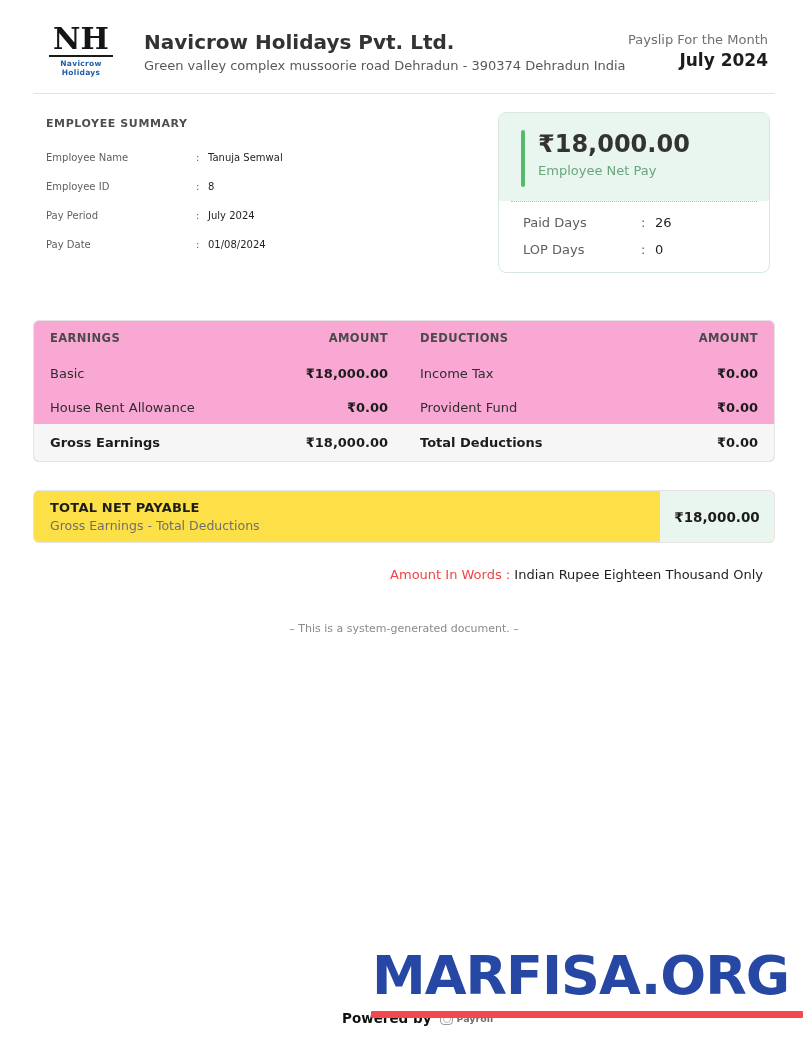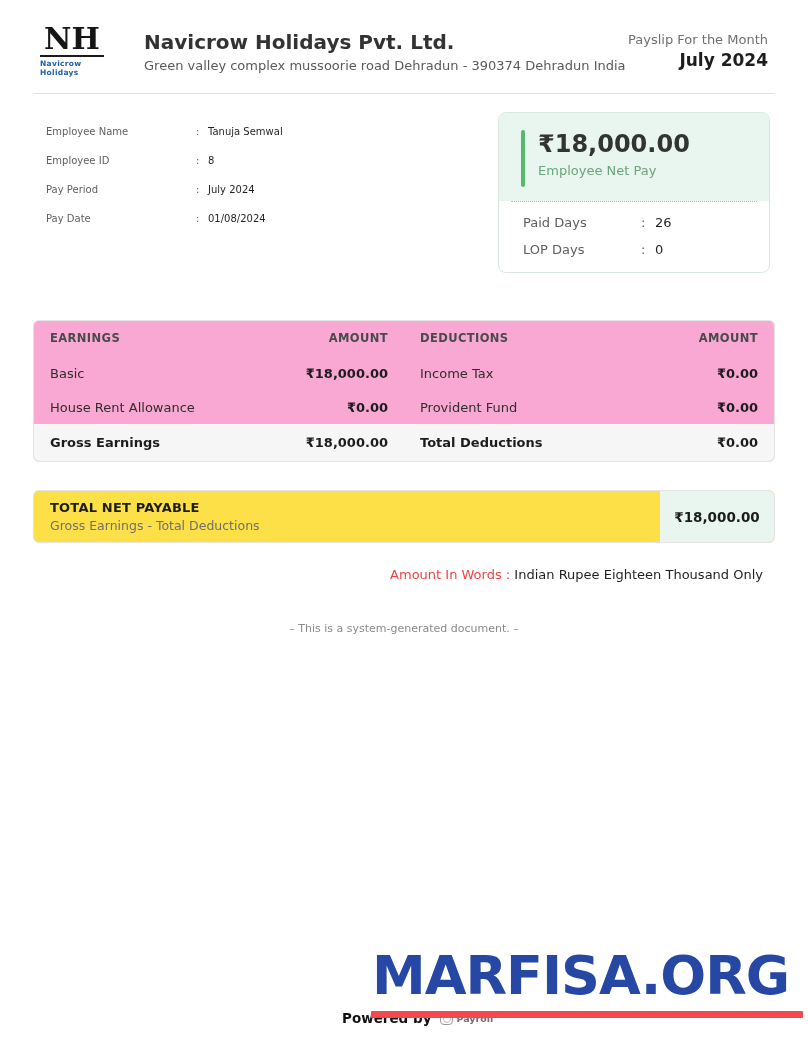--- a/index.html
+++ b/index.html
@@ -12,21 +12,21 @@
     overflow: hidden;
   }
 
   
   .header {
     position: absolute; left: 33px; top: 20px; width: 742px; height: 74px;
     display: flex; align-items: center;
     border-bottom: 1px solid #e2e2e2;
     padding: 0 7px 12px 7px;
   }
-  .logo-box { width: 82px; flex: 0 0 auto; }
+  .logo-box { width: 82px; text-align: center; flex: 0 0 auto; }
   .logo-initials {
     font-family: "DejaVu Serif", "Liberation Serif", serif;
     font-size: 30px; font-weight: bold; color: #151515; line-height: 30px;
     border-bottom: 2px solid #1a1a1a; display: inline-block; padding: 0 4px 1px 4px;
   }
   .logo-sub {
     font-size: 7.5px; font-weight: bold; color: #1d5fad; letter-spacing: 0.3px; margin-top: 2px;
   }
   .company-block { margin-left: 22px; flex: 1 1 auto; }
   .company-name { font-size: 20px; font-weight: bold; color: #333333; line-height: 26px; }
@@ -137,20 +137,21 @@
       <div class="company-name">Navicrow Holidays Pvt. Ltd.</div>
       <div class="company-address">Green valley complex mussoorie road Dehradun - 390374 Dehradun India</div>
     </div>
     <div class="payslip-block">
       <div class="payslip-label">Payslip For the Month</div>
       <div class="payslip-month">July 2024</div>
     </div>
   </div>
 
   <div class="emp-summary">
+    <div class="emp-summary-title">EMPLOYEE SUMMARY</div>
 
     <div class="emp-row">
       <span class="emp-label">Employee Name</span>
       <span class="emp-colon">:</span>
       <span class="emp-value">Tanuja Semwal</span>
     </div>
     <div class="emp-row">
       <span class="emp-label">Employee ID</span>
       <span class="emp-colon">:</span>
       <span class="emp-value">8</span>

